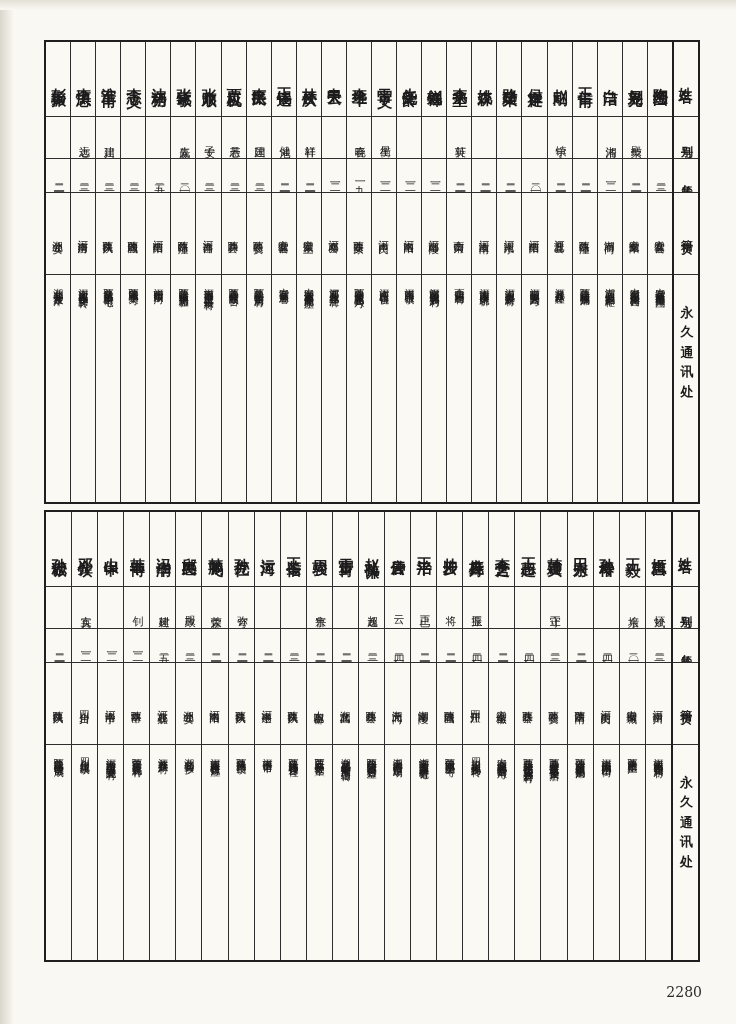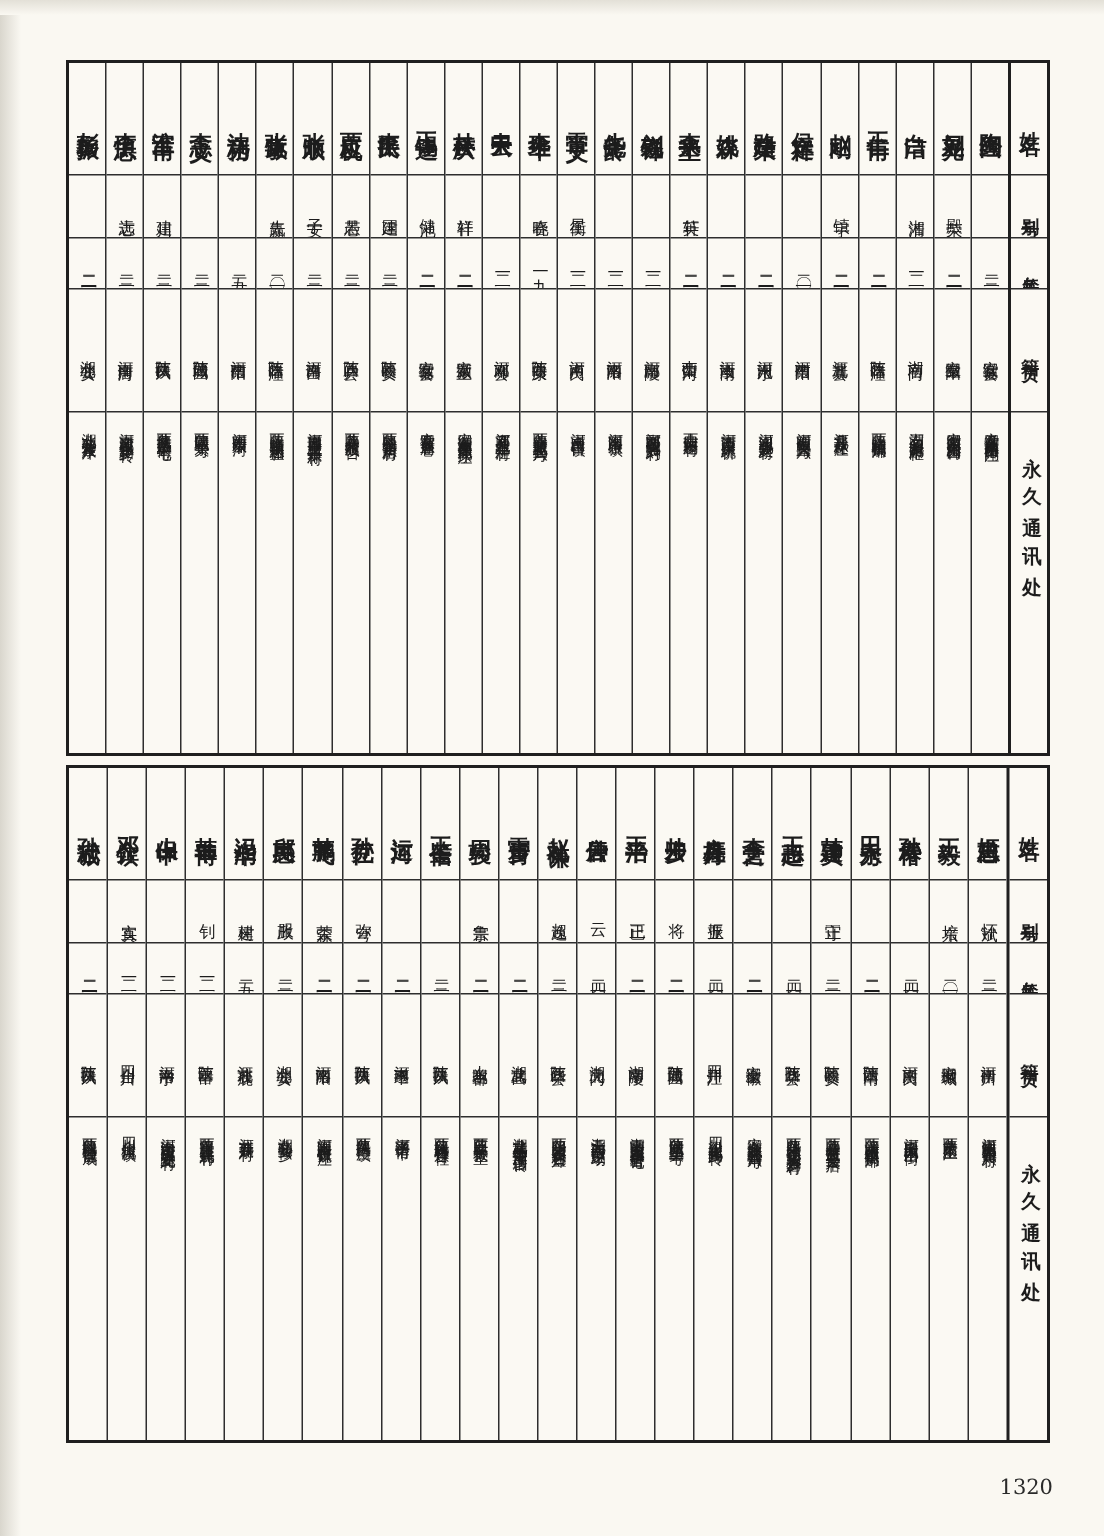--- a/index.html
+++ b/index.html
@@ -929,14 +929,14 @@
           <div class="cell origin">
             <span class="vtext">籍贯</span>
           </div>
           <div class="cell address">
             <span class="vtext">永久通讯处</span>
           </div>
         </div>
       </div>
   </div>
 
-  <div class="page-number">1320</div>
+  <div class="page-number">2280</div>
 </div>
 
 </body></html>

